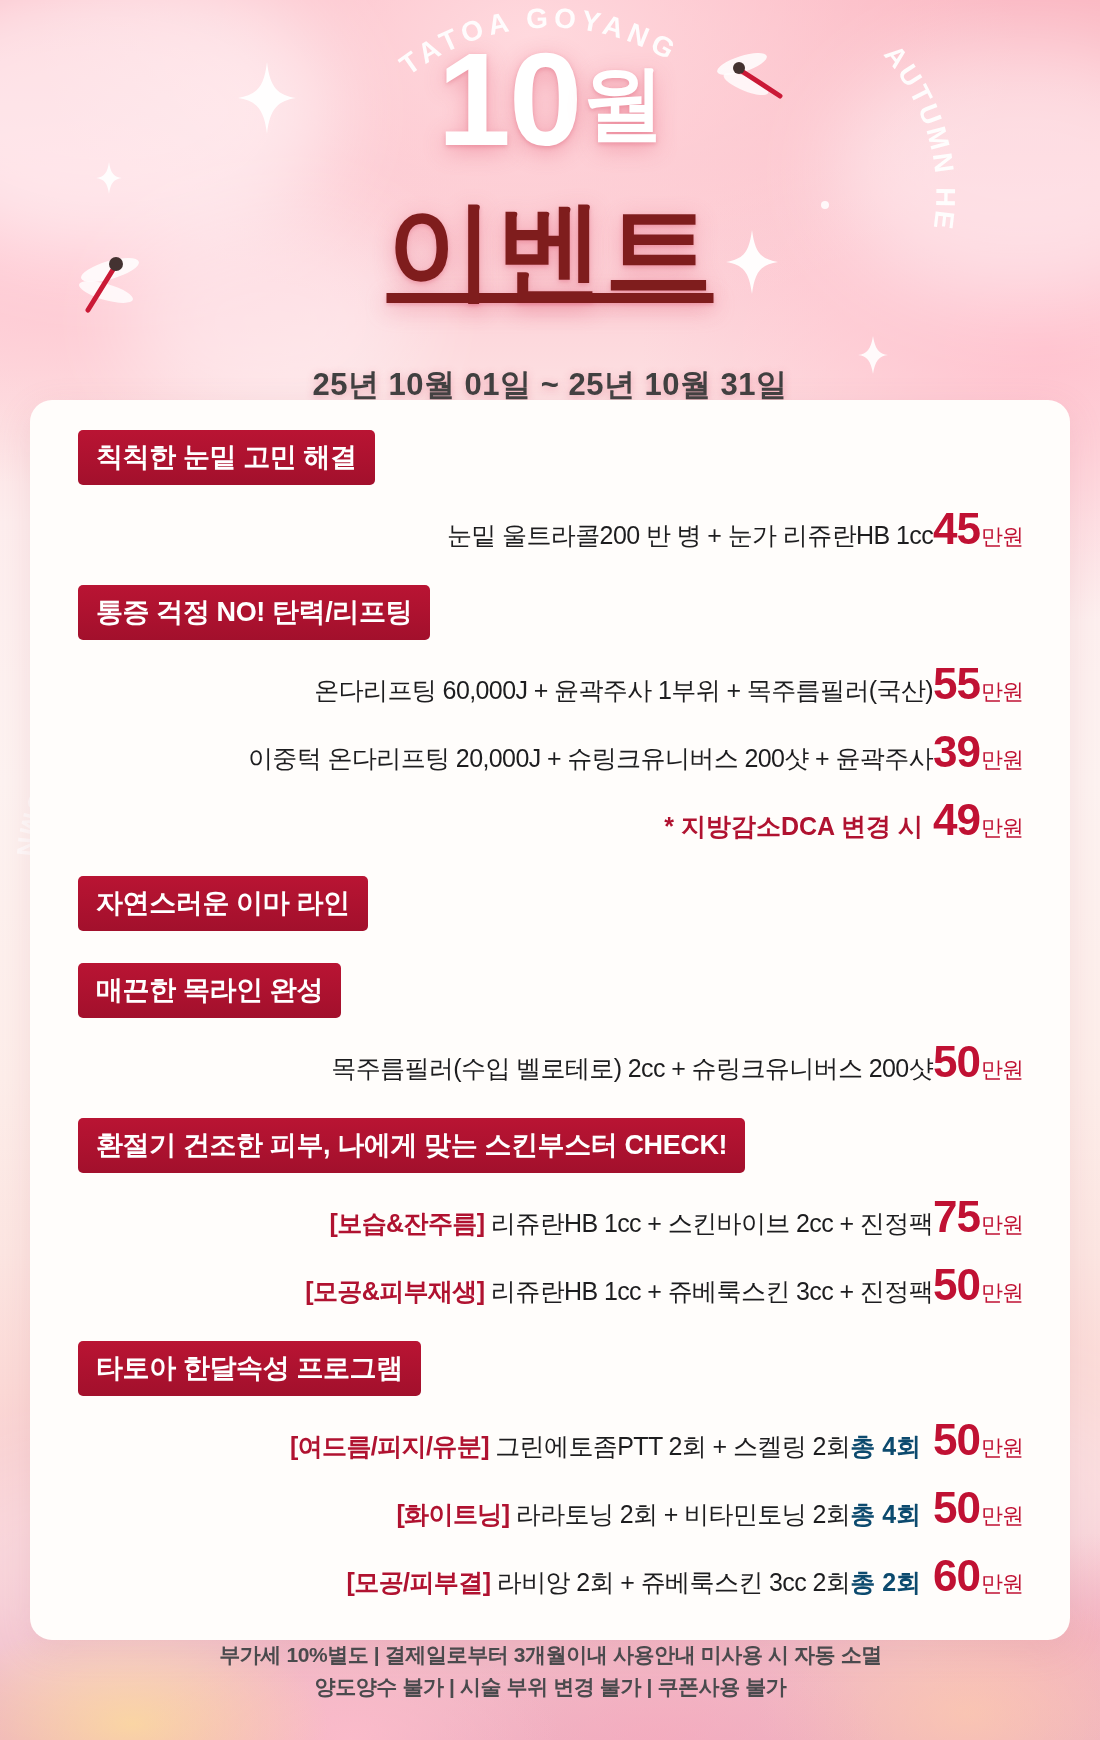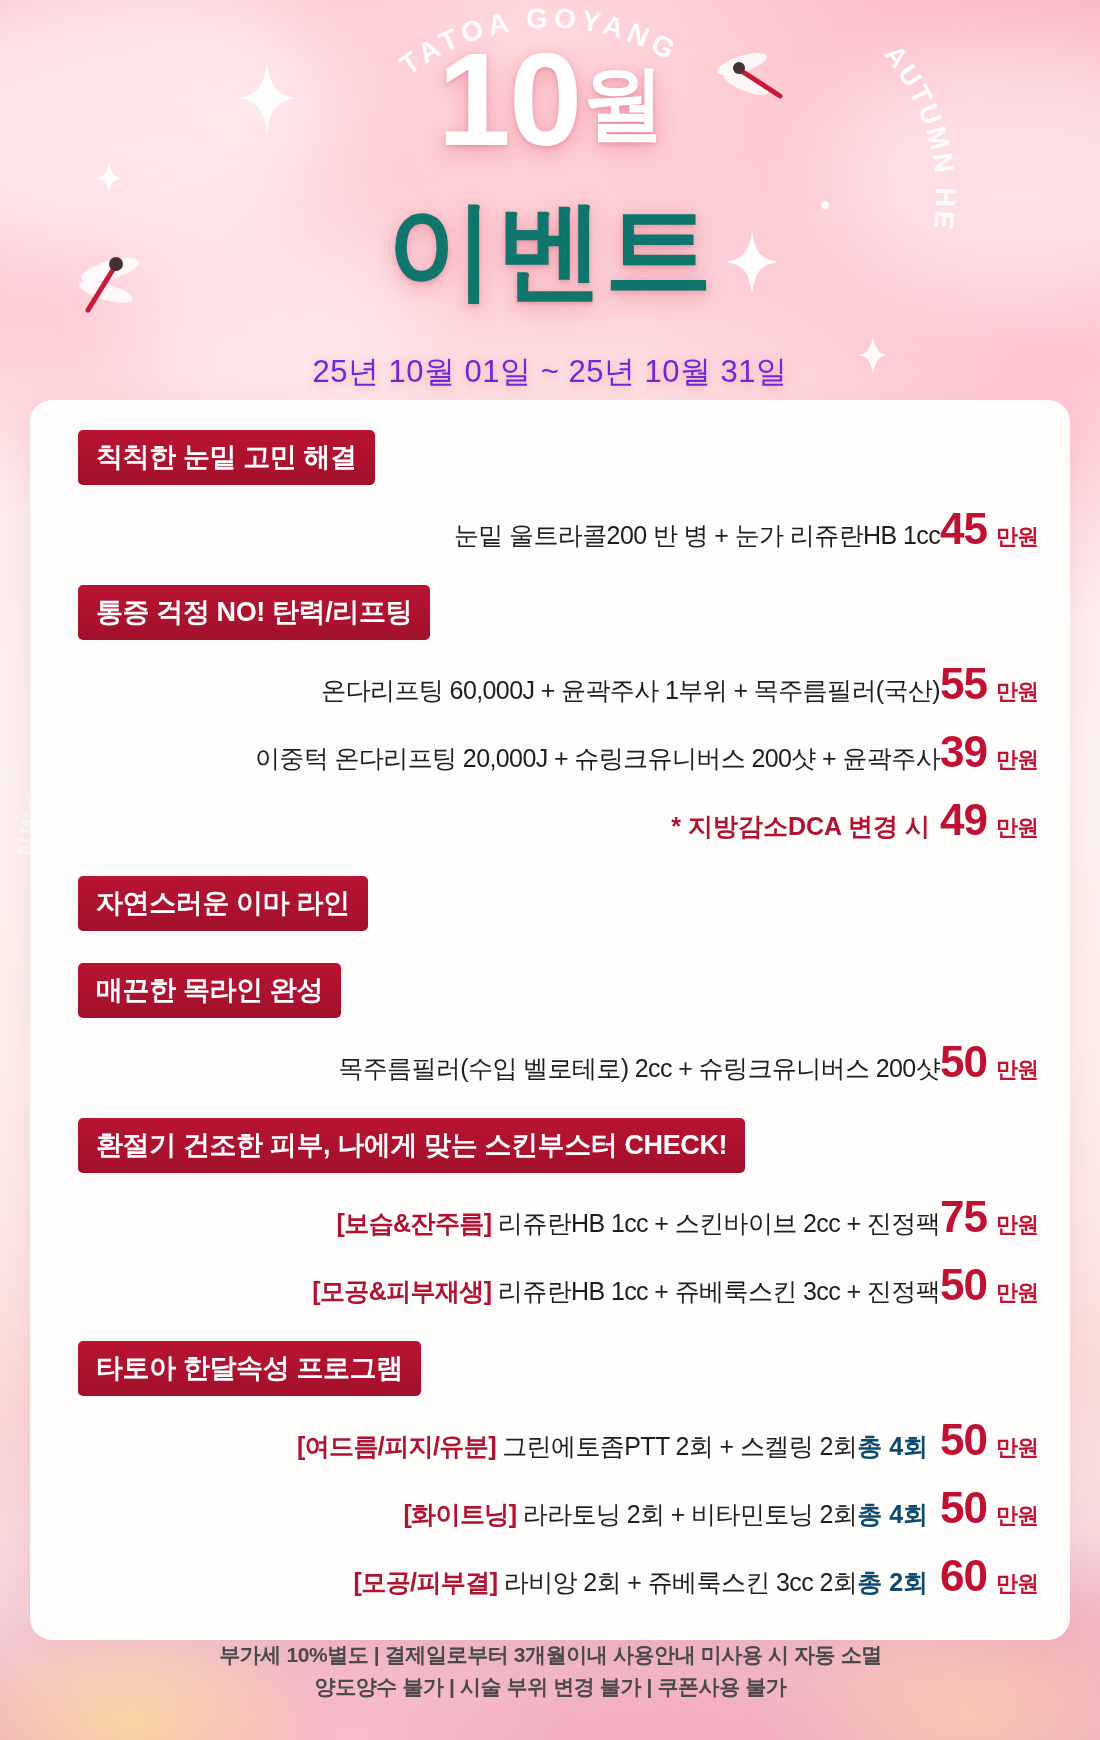--- a/index.html
+++ b/index.html
@@ -59,37 +59,38 @@
   .big-num {
     position: absolute; left: 0; right: 0; top: 34px;
     font-size: 132px; font-weight: 800; line-height: 1;
     letter-spacing: -2px;
     color: #fff;
     text-shadow: 0 6px 22px rgba(226,96,120,.45), 0 2px 4px rgba(214,80,105,.35);
   }
   .big-num .won { font-size: 82px; vertical-align: 14px; margin-left: 2px; }
   .big-sub {
     position: absolute; left: 0; right: 0; top: 196px;
-    font-size: 108px; font-weight: 800; line-height: 1; color: #0f766e;
+    font-size: 108px; font-weight: 800; line-height: 1; color: #7f1d1d;
     text-shadow: 0 6px 22px rgba(226,96,120,.45), 0 2px 4px rgba(214,80,105,.35);
     letter-spacing: 1px;
+    text-decoration: underline;
   }
   .period {
-    position: absolute; left: 0; right: 0; top: 351px;
-    font-size: 31px; font-weight: 400; color: #6d28d9; letter-spacing: .5px;
+    position: absolute; left: 0; right: 0; top: 364px;
+    font-size: 31px; font-weight: 700; color: #404040; letter-spacing: .5px;
     text-shadow: 0 2px 8px rgba(224,100,124,.45);
   }
 
   
   .card {
     position: absolute;
     left: 30px; right: 30px; top: 400px;
     background: #fffdfb;
     border-radius: 22px;
-    padding: 28px 16px 26px 28px;
+    padding: 28px 31px 26px 28px;
     box-shadow: 0 10px 34px rgba(200,110,130,.16);
   }
 
   .sec { margin-bottom: 4px; }
   .sec-title {
     display: inline-block;
     background: linear-gradient(180deg, #b91433 0%, #a2102c 100%);
     color: #fff;
     font-size: 27px;
     font-weight: 800;
@@ -110,21 +111,21 @@
     flex: 1;
     font-size: 25px;
     color: #1d1d1f;
     letter-spacing: -0.6px;
     white-space: nowrap;
   }
   .row .desc .tag { color: #b01230; font-weight: 800; }
   .row .note { color: #b01230; font-weight: 800; font-size: 25px; margin-right: 10px; white-space: nowrap; }
   .row .count { color: #0c4a6e; font-weight: 800; font-size: 25px; margin-right: 12px; white-space: nowrap; }
   .price { color: #c01133; font-weight: 800; font-size: 44px; letter-spacing: -1px; white-space: nowrap; }
-  .price .unit { font-size: 22px; font-weight: 700; margin-left: 9px; }
+  .price .unit { font-size: 22px; font-weight: 400; margin-left: 1px; }
 
   
   .footer {
     position: absolute;
     left: 1px; right: 0; bottom: 36px;
     text-align: center;
     color: #4a4a4d;
     font-size: 21px;
     font-weight: 700;
     line-height: 1.55;

